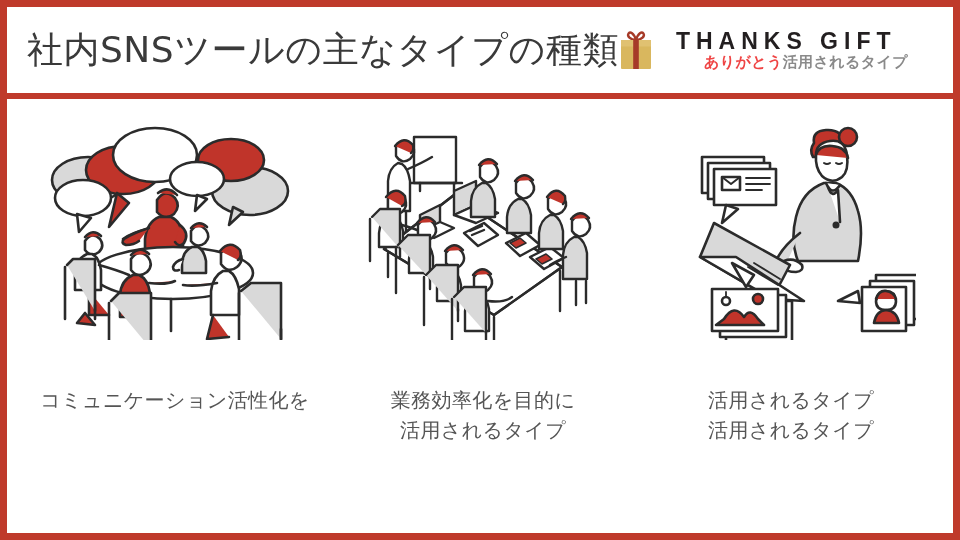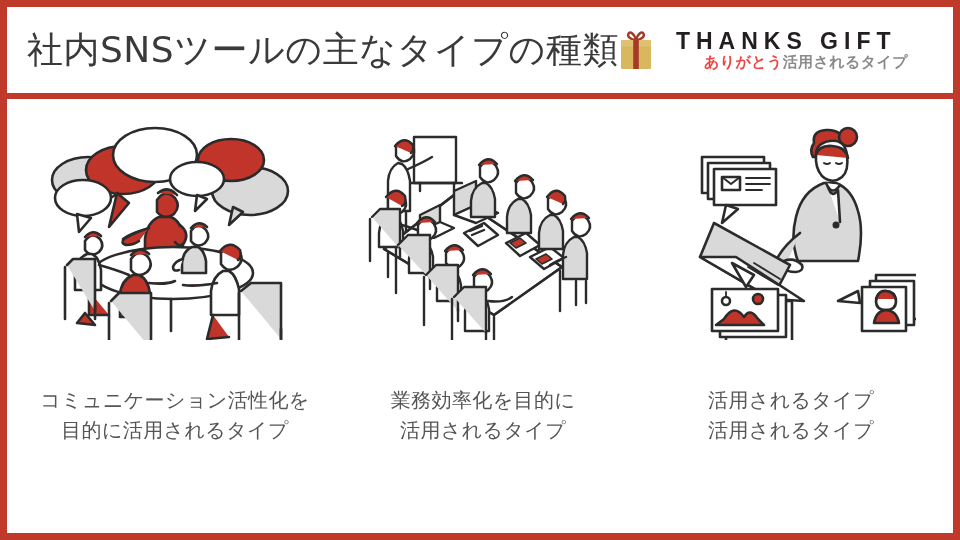--- a/index.html
+++ b/index.html
@@ -155,21 +155,20 @@
 
             <path d="M146 106 q7 -10 15 -1 q5 7 -1 13 q-8 6 -14 -2 Z" fill="#ffffff"></path>
             <path d="M146 103 q8 -9 16 -1" fill="#c0342a"></path>
             <path d="M147 122 q-9 4 -10 16 l0 10 l24 0 l0 -12 q-2 -11 -8 -14 Z" fill="#d9d9d9"></path>
             <path d="M138 134 q-8 2 -10 8 q0 5 6 3" fill="#ffffff"></path>
           </g>
         </svg>
       </div>
       <div class="caption">
         <span class="line">コミュニケーション活性化を</span>
-        <span class="line">目的に活用されるタイプ</span>
       </div>
     </div>
 
     <div class="column">
       <div class="illus">
         <svg width="250" height="215" viewBox="0 0 250 215" xmlns="http://www.w3.org/2000/svg">
           <g fill="none" stroke="#2b2b2b" stroke-width="2.4" stroke-linecap="round" stroke-linejoin="round">
 
             <path d="M56 12 l42 0 l0 46 l-42 0 Z" fill="#ffffff"></path>
             <path d="M50 58 l54 0"></path>

